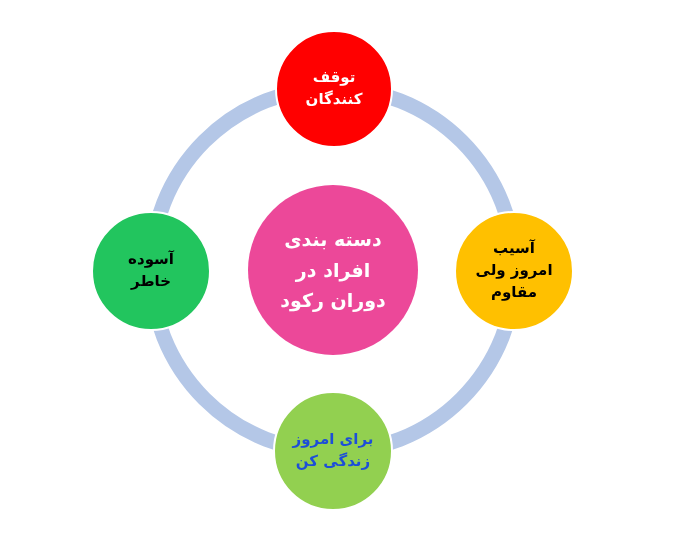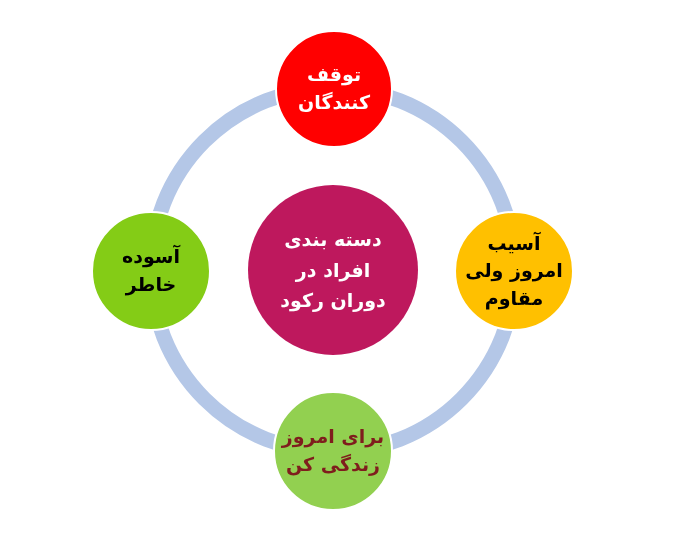--- a/index.html
+++ b/index.html
@@ -59,52 +59,52 @@
     }
     .left-node {
       left: 91px; top: 211px;
       width: 120px; height: 120px;
     }
     .bottom-node {
       left: 273px; top: 391px;
       width: 120px; height: 120px;
     }
     .sat .node-label {
-      font-size: 19px;
+      font-size: 15px;
     }
   </style>
 </head>
 <body>
 
 <div class="stage">
 
   <svg class="ring" width="676" height="545">
     <circle id="ring-circle" cx="333" cy="270" r="182" fill="none" stroke="#B4C7E7" stroke-width="15"></circle>
   </svg>
 
-  <div class="node center-node" style="background: #be185d; color: rgb(255, 255, 255);">
+  <div class="node center-node" style="background: #ec4899; color: rgb(255, 255, 255);">
     <span class="node-label">دسته بندی
 افراد در
 دوران رکود</span>
   </div>
 
   <div class="node sat top-node" style="background: rgb(255, 0, 0); color: rgb(255, 255, 255);">
     <span class="node-label">توقف
 کنندگان</span>
   </div>
 
   <div class="node sat right-node" style="background: rgb(255, 192, 0); color: rgb(0, 0, 0);">
     <span class="node-label">آسیب
 امروز ولی
 مقاوم</span>
   </div>
 
-  <div class="node sat bottom-node" style="background: rgb(146, 208, 80); color: #7f1d1d;">
+  <div class="node sat bottom-node" style="background: rgb(146, 208, 80); color: #1d4ed8;">
     <span class="node-label">برای امروز
 زندگی کن</span>
   </div>
 
-  <div class="node sat left-node" style="background: #84cc16; color: rgb(0, 0, 0);">
+  <div class="node sat left-node" style="background: #22c55e; color: rgb(0, 0, 0);">
     <span class="node-label">آسوده
 خاطر</span>
   </div>
 
 </div>
 
 </body></html>

